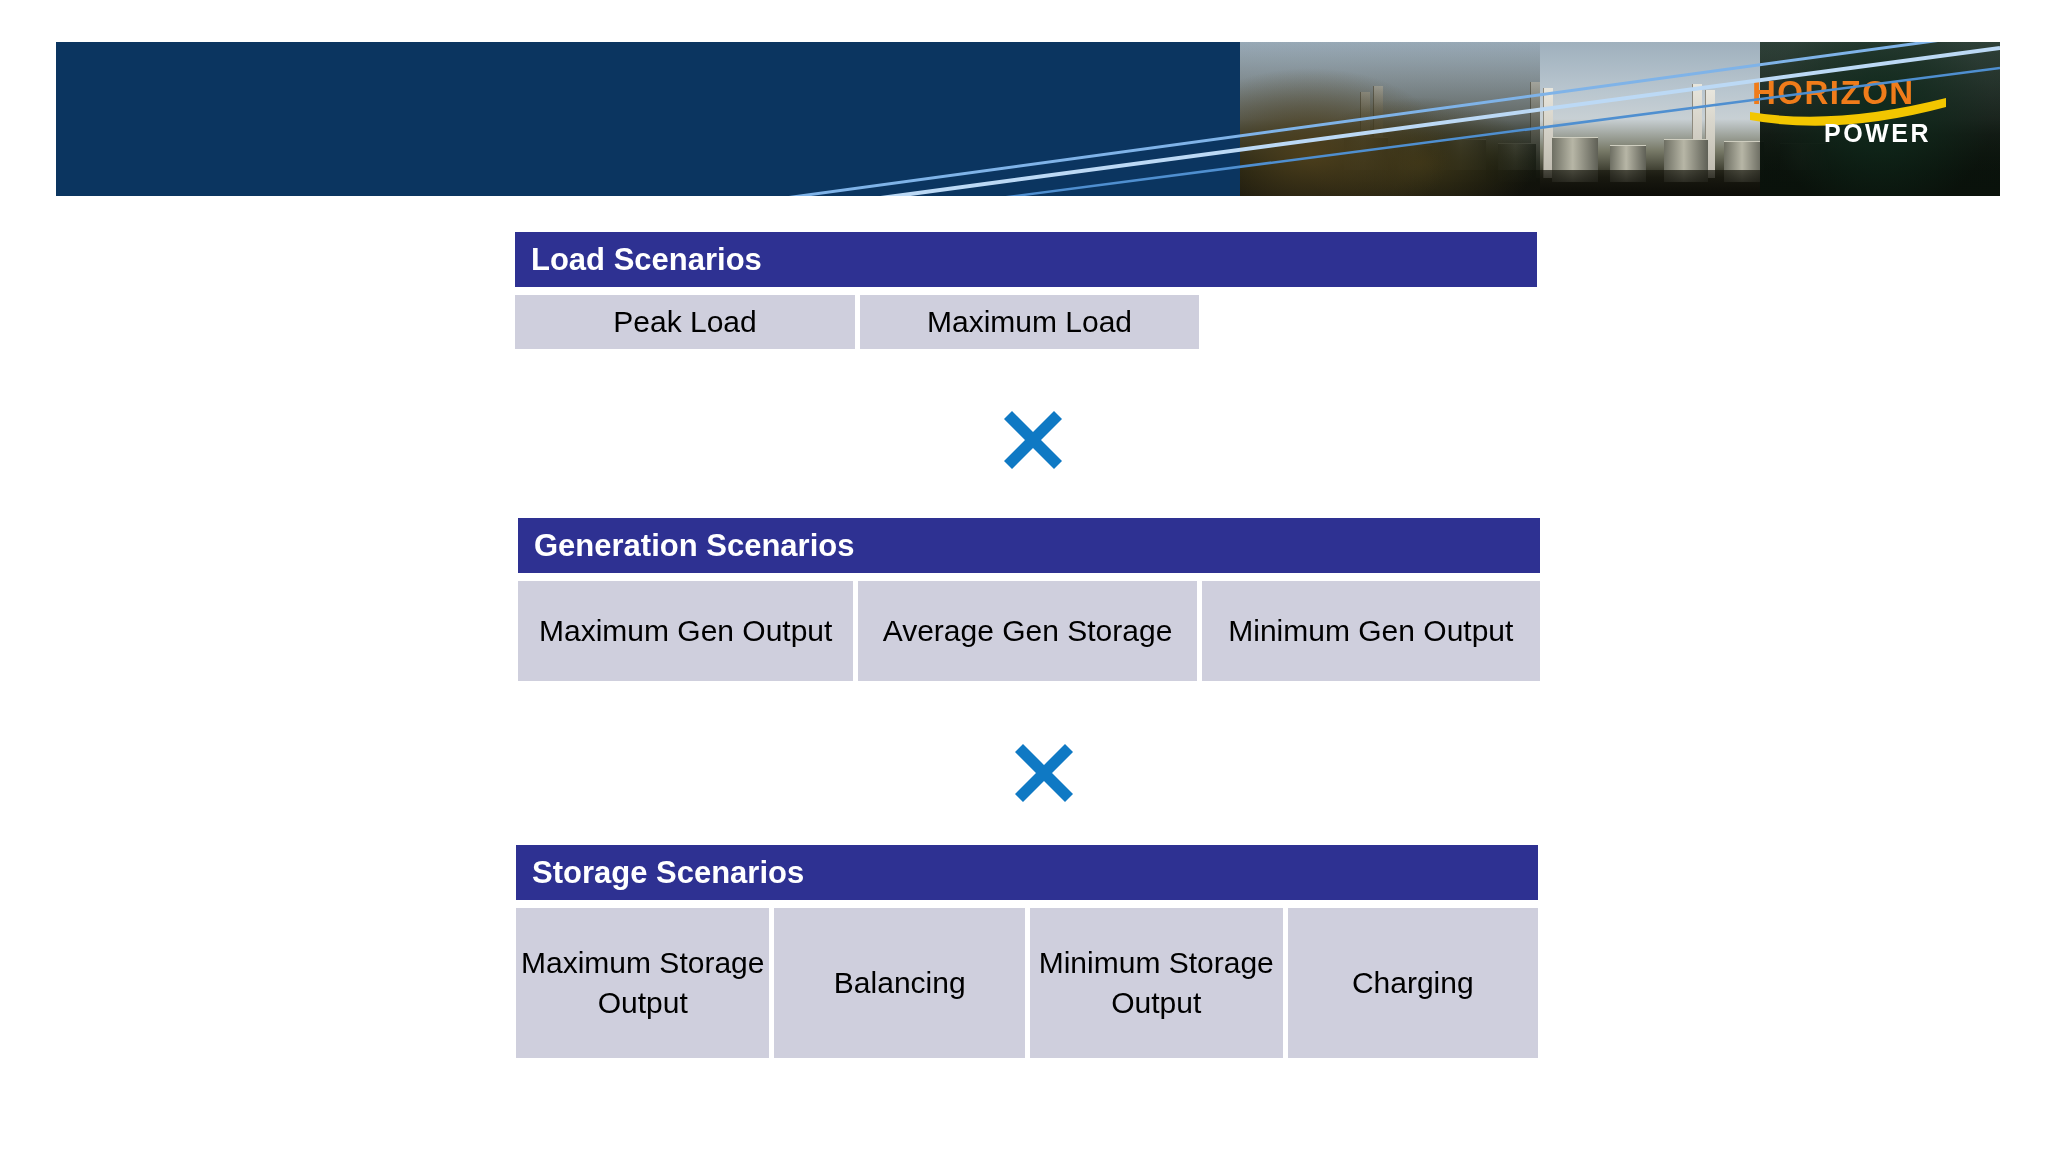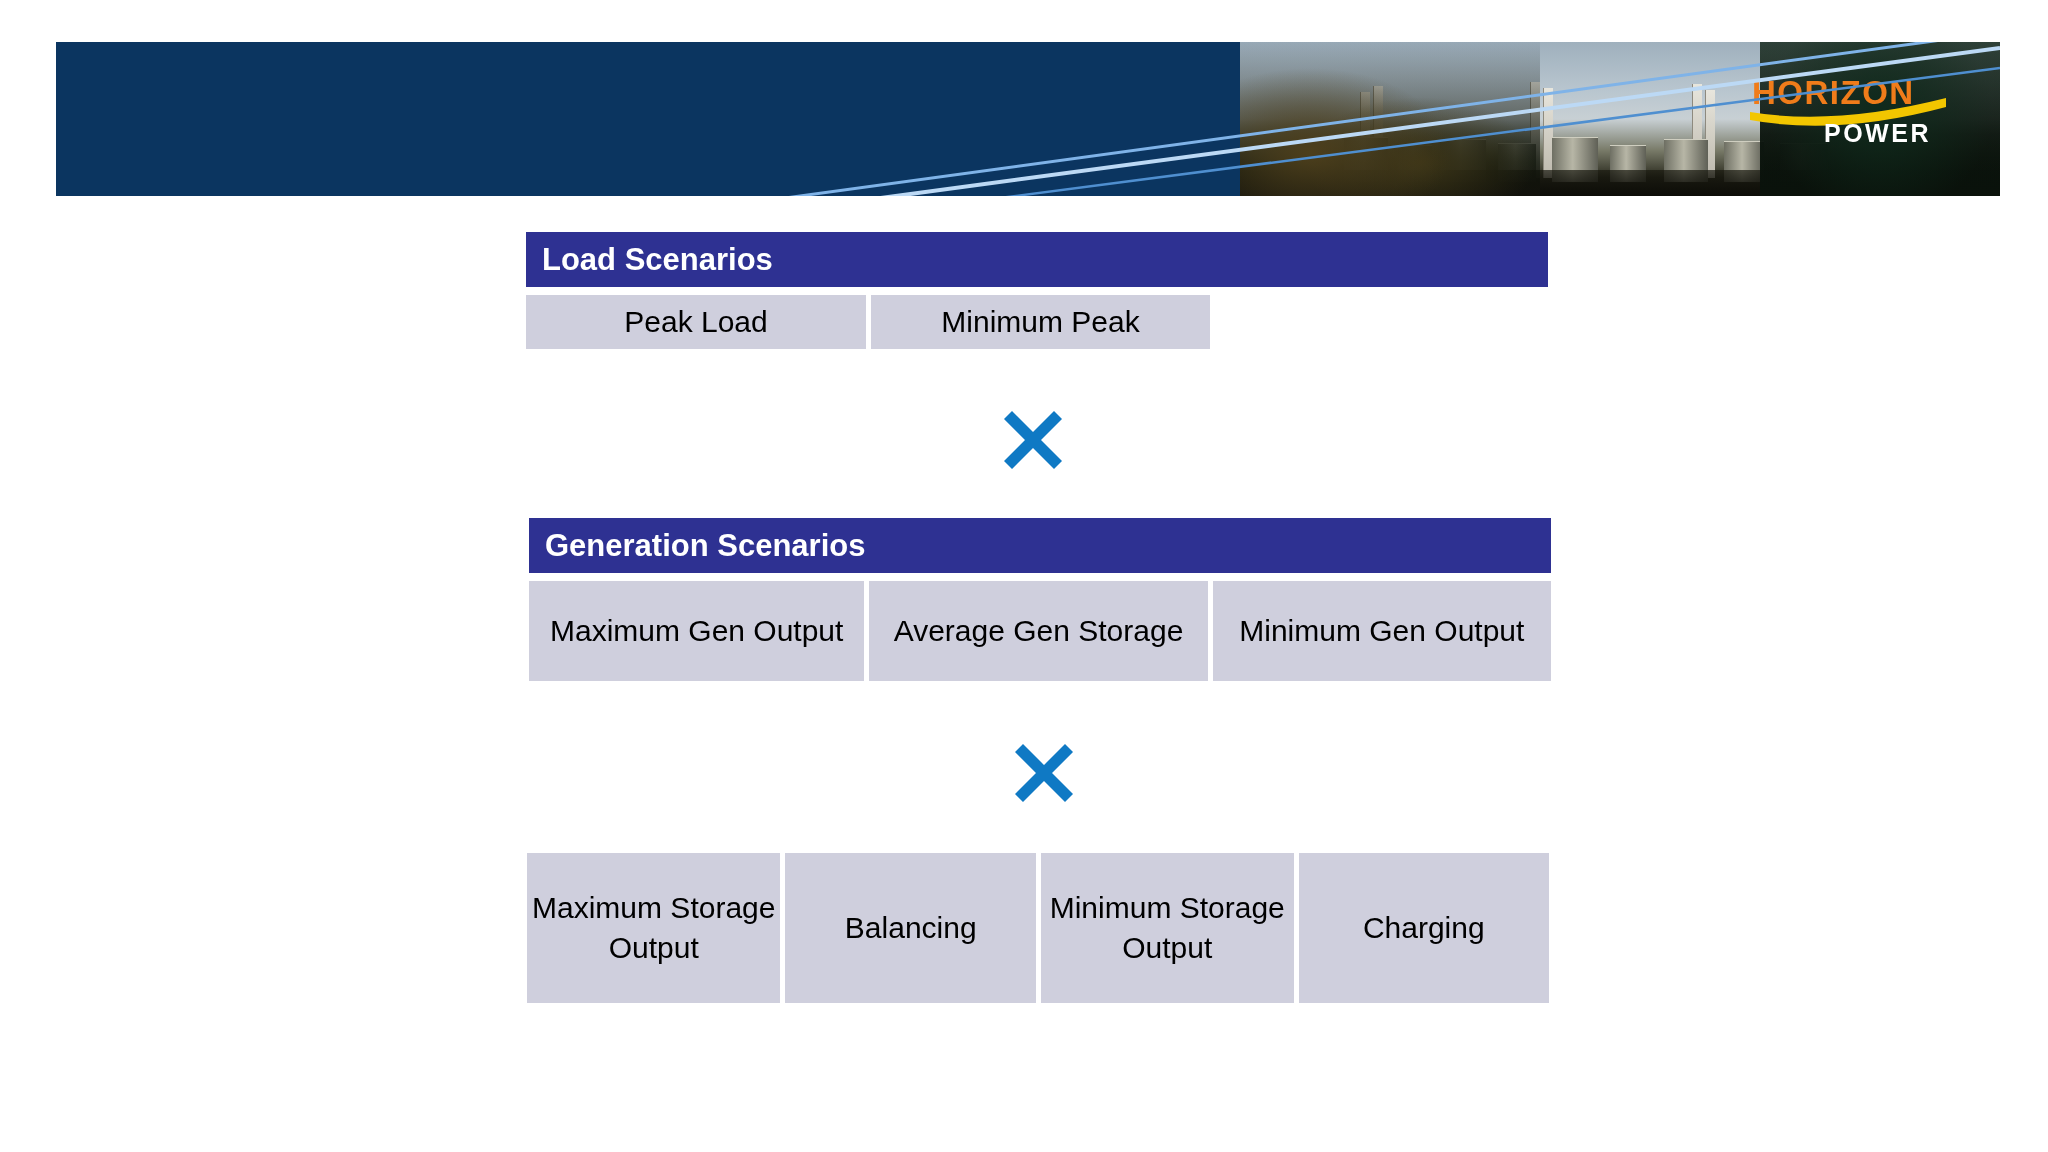--- a/index.html
+++ b/index.html
@@ -107,21 +107,20 @@
   .swoosh {
     position: absolute;
     left: 0; top: 0;
     width: 1944px; height: 154px;
     pointer-events: none;
   }
 
   
   .block {
     position: absolute;
-    margin-left: 11px;
   }
   .block-header {
     background: #2e3192;
     color: #ffffff;
     font-size: 31px;
     font-weight: bold;
     height: 55px;
     line-height: 55px;
     padding-left: 16px;
     box-sizing: border-box;
@@ -227,21 +226,21 @@
 
   </div>
 
   <div class="block" id="block-load">
     <div class="block-header">Load Scenarios</div>
     <div class="block-row">
       <div class="cell c0">
         <span class="cell-text">Peak Load</span>
       </div>
       <div class="cell c2">
-        <span class="cell-text">Minimum Peak</span>
+        <span class="cell-text">Maximum Load</span>
       </div>
     </div>
   </div>
 
   <svg class="multiply" id="multiply-1" viewBox="0 0 66 66">
     <path d="M12 4 L33 25 L54 4 L62 12 L41 33 L62 54 L54 62 L33 41 L12 62 L4 54 L25 33 L4 12 Z" fill="#0f79c4"></path>
   </svg>
 
   <div class="block" id="block-gen">
     <div class="block-header">Generation Scenarios</div>
@@ -256,20 +255,21 @@
         <span class="cell-text">Minimum Gen Output</span>
       </div>
     </div>
   </div>
 
   <svg class="multiply" id="multiply-2" viewBox="0 0 66 66">
     <path d="M12 4 L33 25 L54 4 L62 12 L41 33 L62 54 L54 62 L33 41 L12 62 L4 54 L25 33 L4 12 Z" fill="#0f79c4"></path>
   </svg>
 
   <div class="block" id="block-sto">
+    <div class="block-header">Storage Scenarios</div>
     <div class="block-row">
       <div class="cell c0">
         <span class="cell-text">Maximum Storage Output</span>
       </div>
       <div class="cell c2">
         <span class="cell-text">Balancing</span>
       </div>
       <div class="cell c1">
         <span class="cell-text">Minimum Storage Output</span>
       </div>

